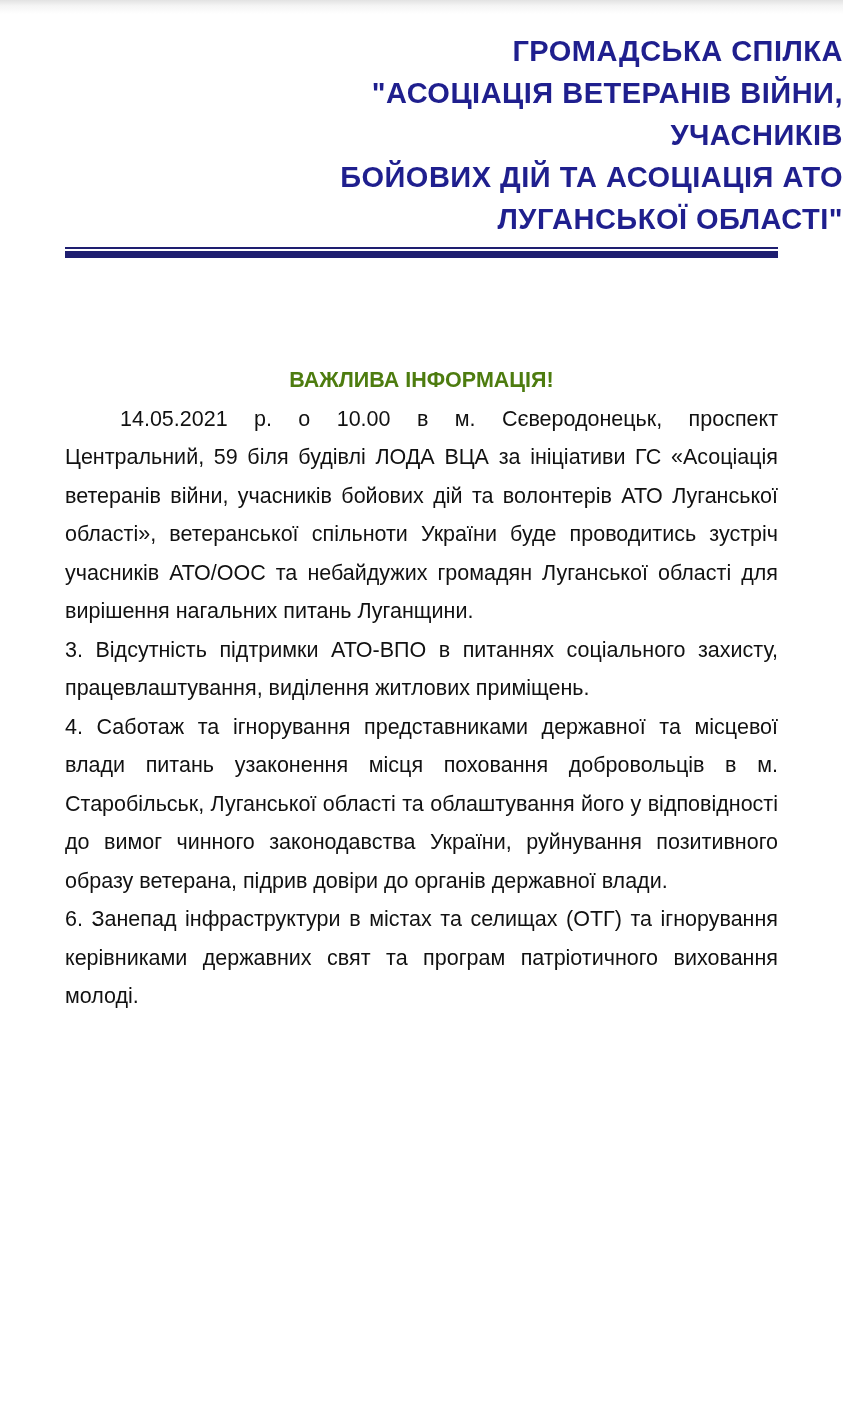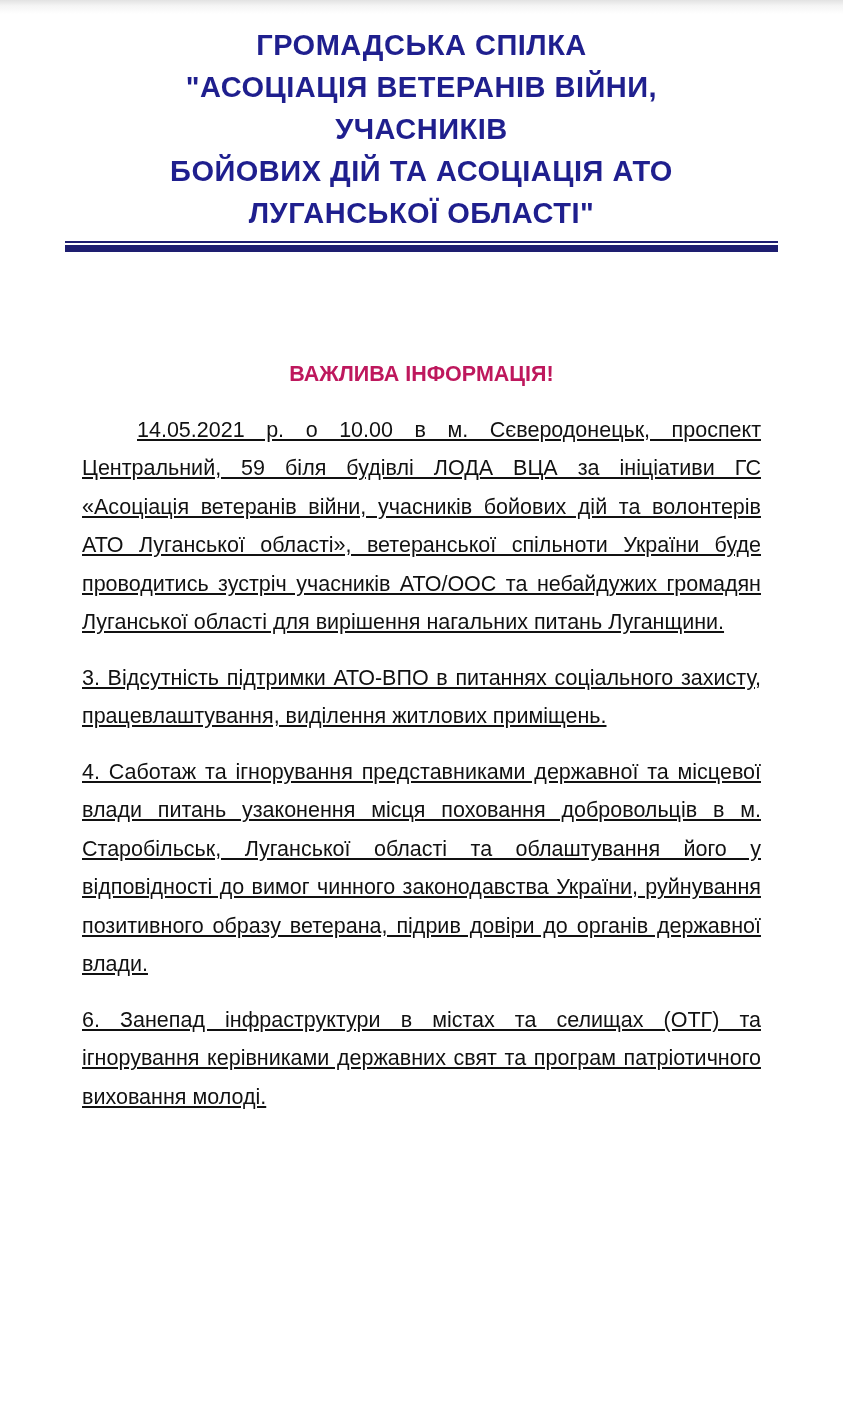--- a/index.html
+++ b/index.html
@@ -19,22 +19,22 @@
     height: 1425px;
     background: #ffffff;
   }
   .top-shadow {
     position: absolute;
     top: 0; left: 0; right: 0;
     height: 14px;
     background: linear-gradient(to bottom, #e2e2e2 0%, #f4f4f4 40%, #ffffff 100%);
   }
   .letterhead {
-    padding-top: 24px;
-    text-align: center;
+    padding-top: 30px;
+    text-align: right;
   }
   .org-title {
     margin: 0;
     color: #1f1f8e;
     font-size: 29px;
     line-height: 42px;
     font-weight: bold;
     letter-spacing: 0.5px;
   }
   .org-title .line { display: block; }
@@ -65,26 +65,25 @@
     color: #111111;
     font-size: 21.5px;
     line-height: 38.5px;
   }
   .notice-heading {
     margin: 103px 0 0 0;
     font-size: 21.5px;
     line-height: 38.5px;
     font-weight: bold;
     text-align: center;
-    color: #be185d;
+    color: #4d7c0f;
   }
   .para {
-    margin: 17px;
+    margin: 0;
     text-align: justify;
-    text-decoration: underline;
   }
   .para.indent { text-indent: 55px; }
 </style>
 </head>
 <body>
 
 <div class="page">
   <div class="top-shadow"></div>
 
   <header class="letterhead">

